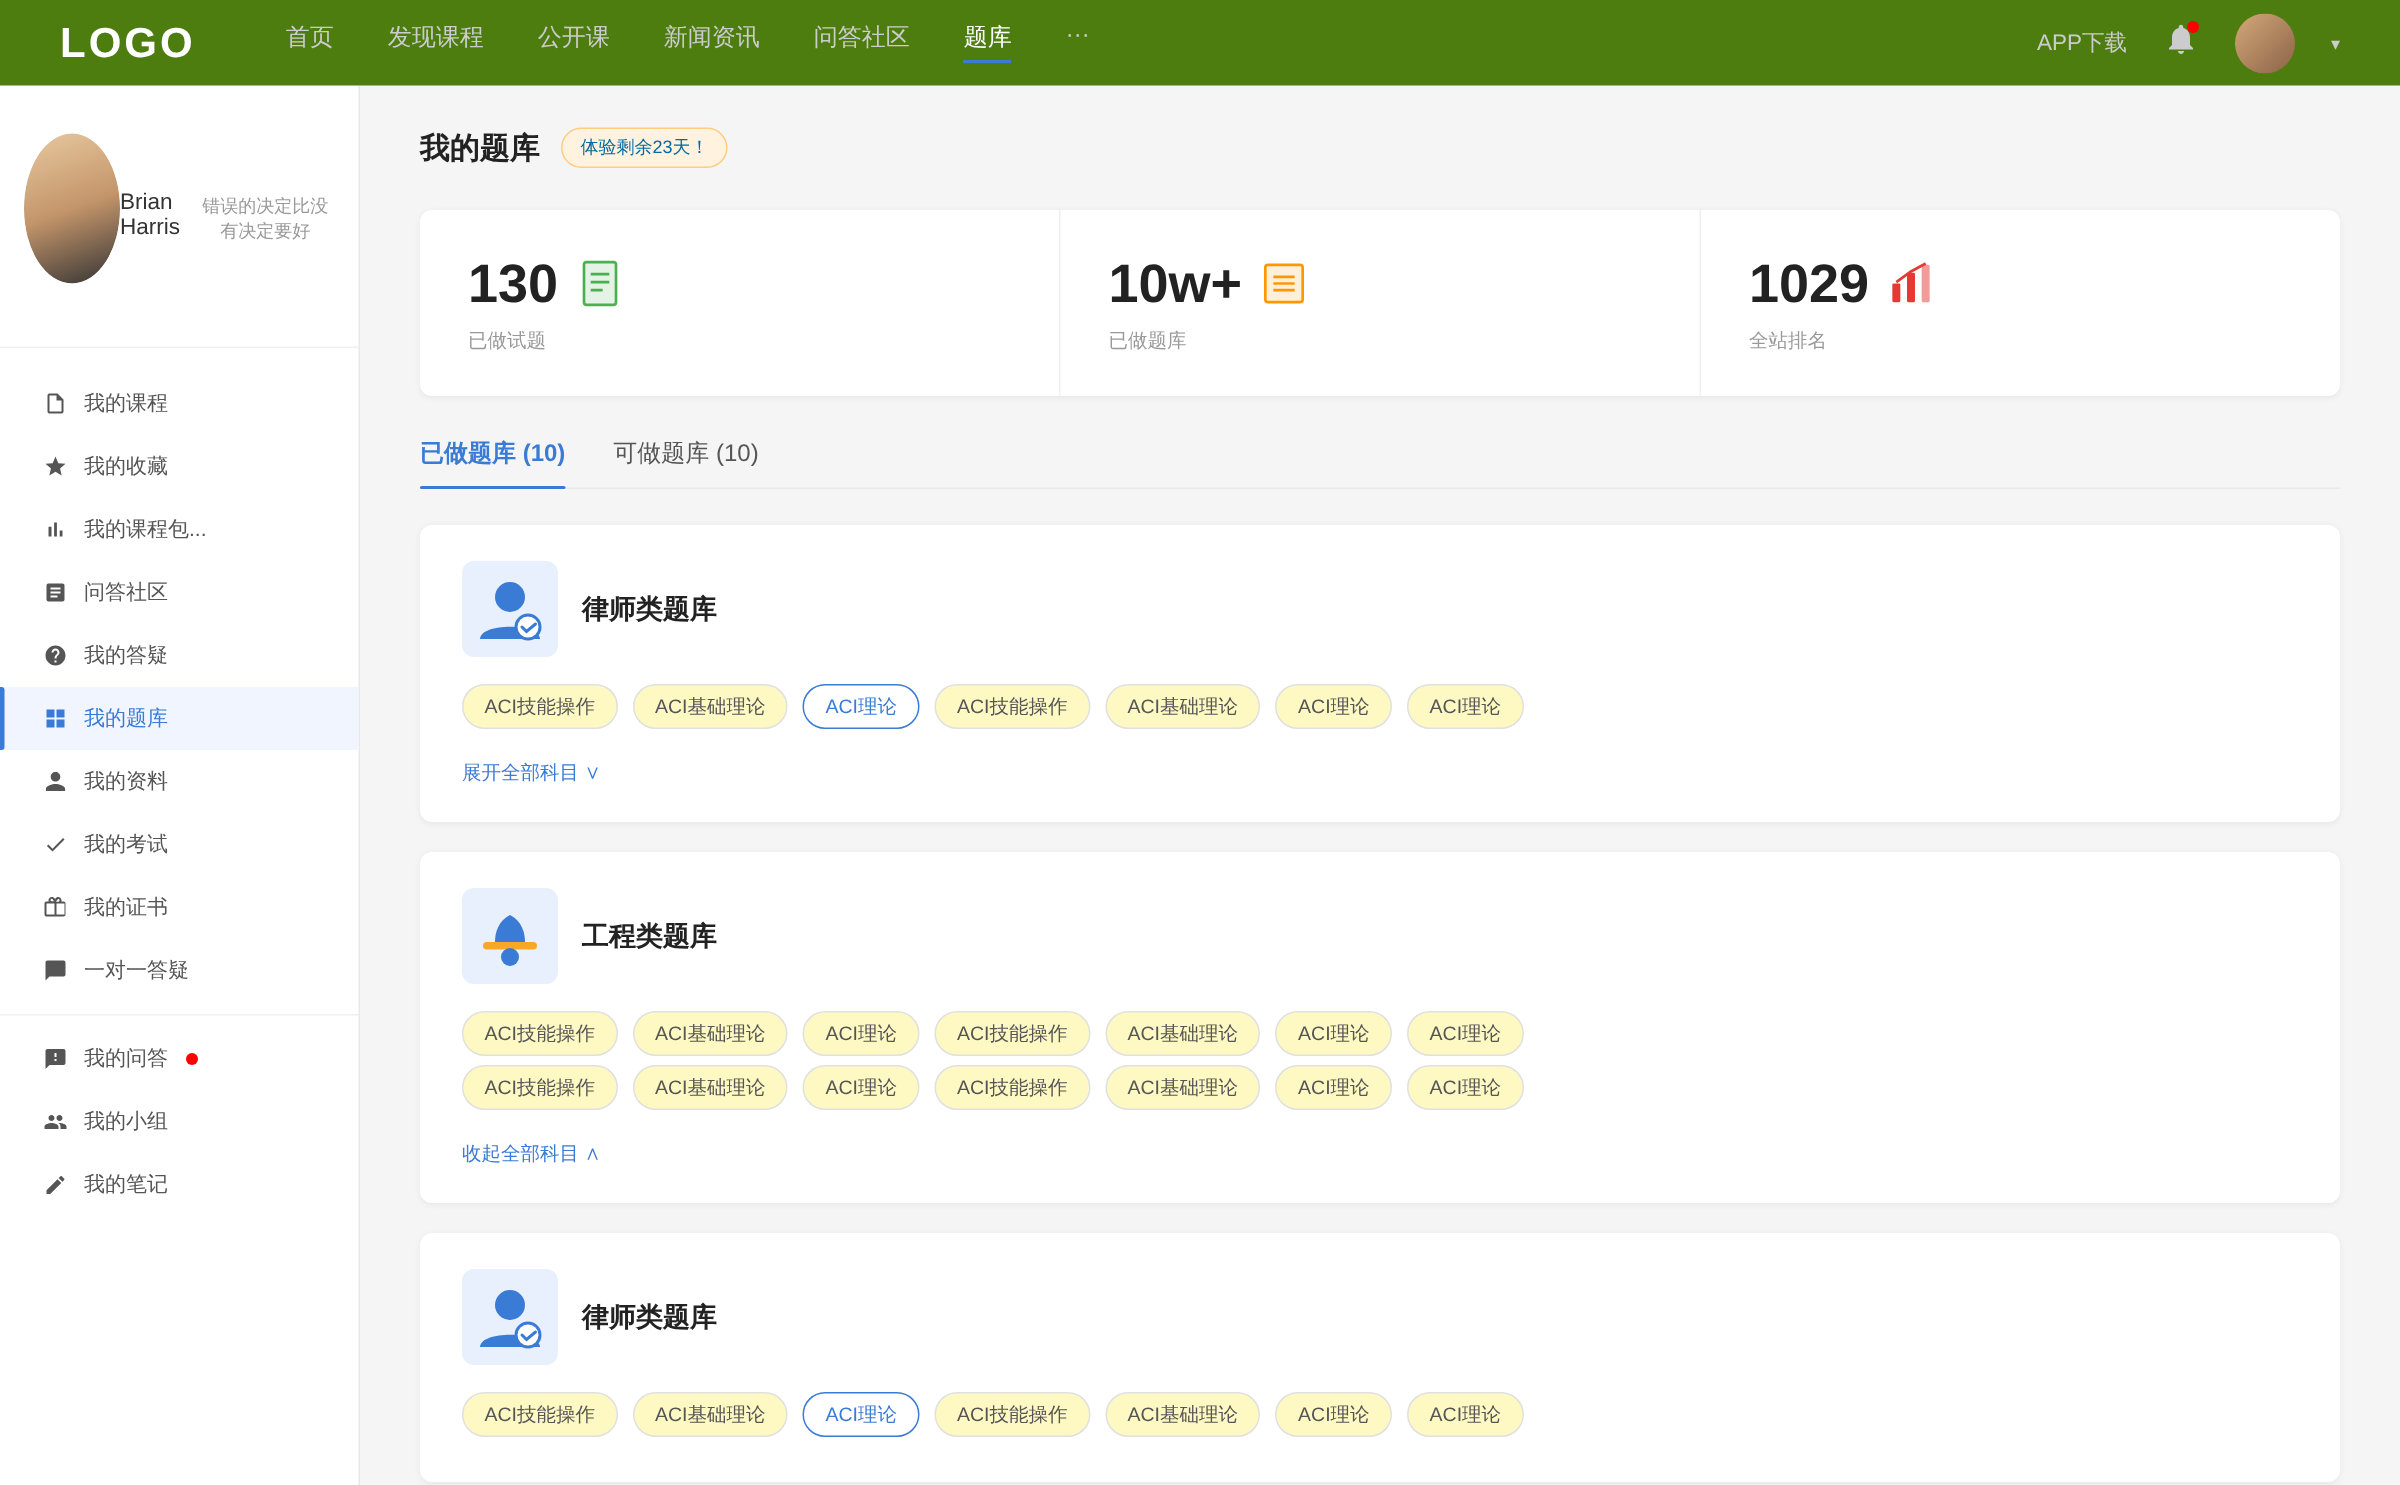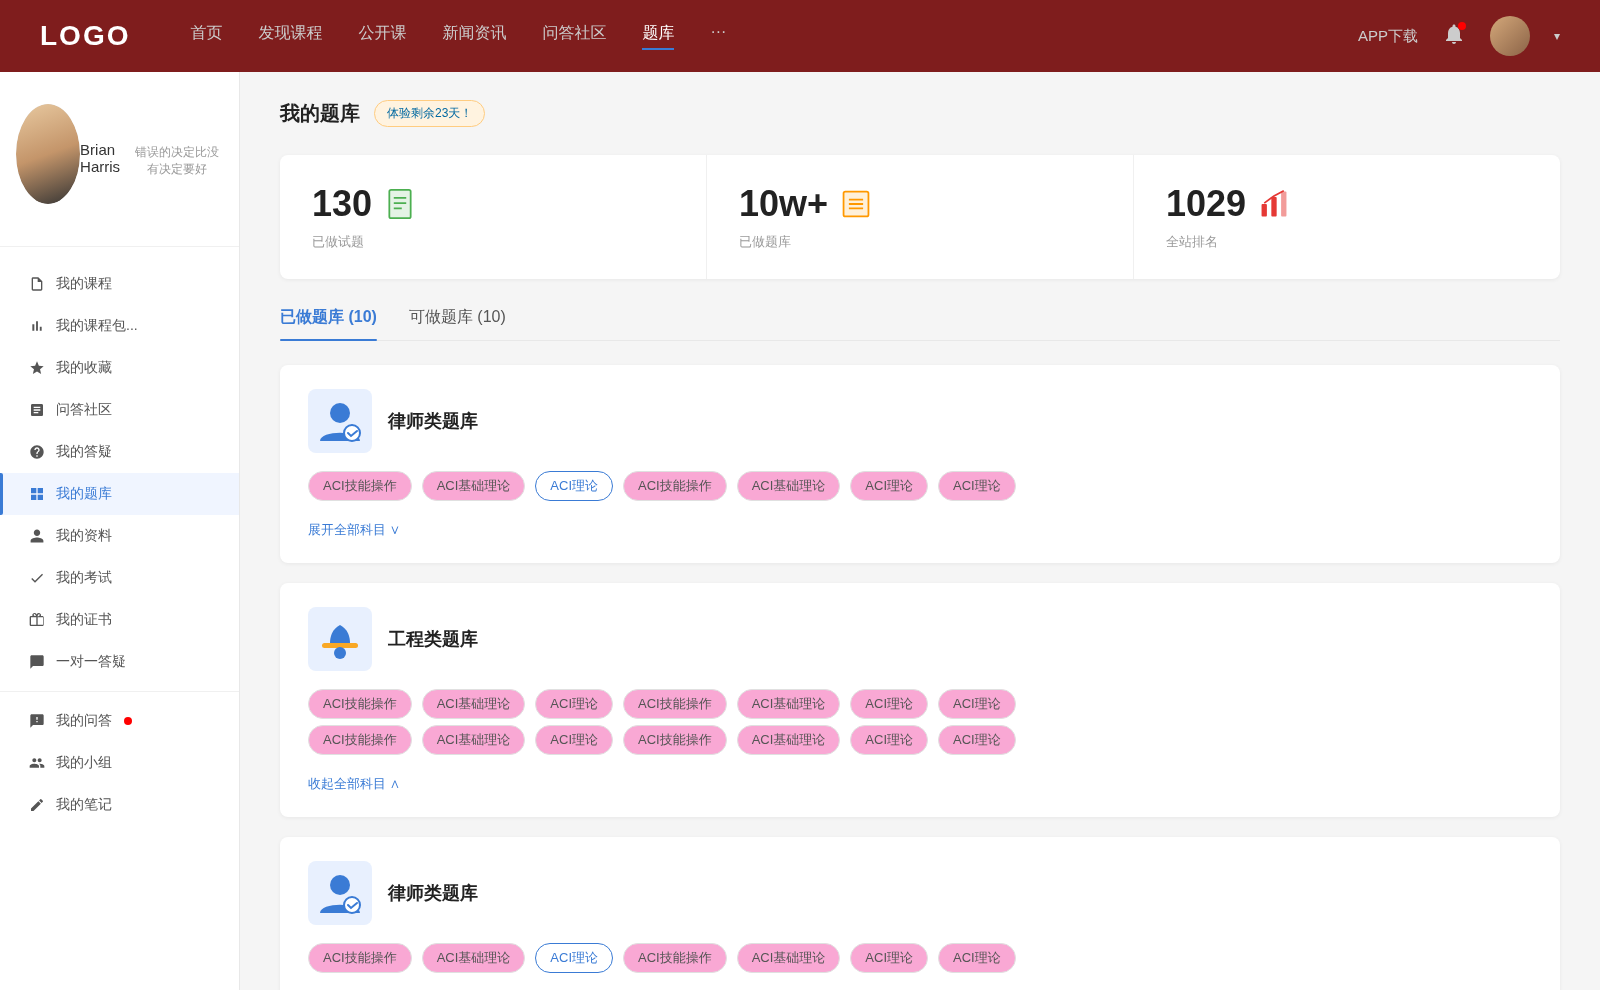--- a/index.html
+++ b/index.html
@@ -1,19 +1,19 @@
 <!DOCTYPE html>
 <html><head>
   <meta charset="utf-8">
   <style>
     * { margin: 0; padding: 0; box-sizing: border-box; }
     body { font-family: -apple-system, BlinkMacSystemFont, "PingFang SC", "Microsoft YaHei", sans-serif; background: #f5f5f5; width: 1600px; min-height: 990px; overflow-x: hidden; }
 
     
-    .navbar { background: #7f1d1d; height: 72px; display: flex; align-items: center; padding: 0 40px; position: relative; }
+    .navbar { background: #4d7c0f; height: 57px; display: flex; align-items: center; padding: 0 40px; position: relative; }
     .nav-logo { color: #fff; font-size: 28px; font-weight: bold; letter-spacing: 2px; margin-right: 60px; }
     .nav-links { display: flex; gap: 36px; flex: 1; }
     .nav-link { color: #ccc; font-size: 16px; cursor: pointer; text-decoration: none; padding-bottom: 4px; }
     .nav-link.active { color: #fff; border-bottom: 2px solid #3a7bd5; }
     .nav-right { display: flex; align-items: center; gap: 24px; margin-left: auto; }
     .nav-download { color: #ccc; font-size: 15px; cursor: pointer; }
     .nav-bell { position: relative; cursor: pointer; }
     .nav-bell svg { width: 24px; height: 24px; fill: #ccc; }
     .nav-bell-dot { position: absolute; top: 0; right: 0; width: 8px; height: 8px; background: #f00; border-radius: 50%; }
     .nav-avatar { width: 40px; height: 40px; border-radius: 50%; background: #888; overflow: hidden; cursor: pointer; display: flex; align-items: center; justify-content: center; }
@@ -59,21 +59,21 @@
     .tab-item { font-size: 16px; color: #555; cursor: pointer; padding-bottom: 12px; position: relative; }
     .tab-item.active { color: #3a7bd5; font-weight: 600; }
     .tab-item.active::after { content: ''; position: absolute; bottom: -1px; left: 0; right: 0; height: 2px; background: #3a7bd5; border-radius: 1px; }
 
     
     .bank-card { background: #fff; border-radius: 8px; margin-bottom: 20px; padding: 24px 28px; box-shadow: 0 1px 4px rgba(0,0,0,0.06); }
     .bank-card-header { display: flex; align-items: center; gap: 16px; margin-bottom: 18px; }
     .bank-icon { width: 64px; height: 64px; background: #e8f0fe; border-radius: 8px; display: flex; align-items: center; justify-content: center; flex-shrink: 0; }
     .bank-title { font-size: 18px; font-weight: 600; color: #222; }
     .tags-row { display: flex; flex-wrap: wrap; gap: 10px; margin-bottom: 6px; }
-    .tag { padding: 5px 14px; border-radius: 20px; font-size: 13px; cursor: pointer; border: 1px solid #e0e0e0; color: #555; background: #f9a8d4; }
+    .tag { padding: 5px 14px; border-radius: 20px; font-size: 13px; cursor: pointer; border: 1px solid #e0e0e0; color: #555; background: #fef9c3; }
     .tag.active { border-color: #3a7bd5; color: #3a7bd5; background: #fff; }
     .expand-btn { display: flex; justify-content: flex-start; margin-top: 20px; }
     .expand-link { font-size: 13px; color: #3a7bd5; cursor: pointer; }
     .collapse-link { font-size: 13px; color: #3a7bd5; cursor: pointer; }
   </style>
 </head>
 <body>
 
 <nav class="navbar">
   <span class="nav-logo">LOGO</span>
@@ -119,33 +119,33 @@
           <svg viewBox="0 0 24 24">
               <path d="M14 2H6c-1.1 0-2 .9-2 2v16c0 1.1.9 2 2 2h12c1.1 0 2-.9 2-2V8l-6-6zm4 18H6V4h7v5h5v11z"></path>
             </svg>
         </span>
         <span>我的课程</span>
       </div>
 
       <div class="sidebar-item">
         <span class="sidebar-icon">
           <svg viewBox="0 0 24 24">
+              <path d="M12 17.27L18.18 21l-1.64-7.03L22 9.24l-7.19-.61L12 2 9.19 8.63 2 9.24l5.46 4.73L5.82 21z"></path>
+            </svg>
+        </span>
+        <span>我的收藏</span>
+      </div>
+
+      <div class="sidebar-item">
+        <span class="sidebar-icon">
+          <svg viewBox="0 0 24 24">
               <path d="M5 9.2h3V19H5zM10.6 5h2.8v14h-2.8zm5.6 8H19v6h-2.8z"></path>
             </svg>
         </span>
         <span>我的课程包...</span>
-      </div>
-
-      <div class="sidebar-item">
-        <span class="sidebar-icon">
-          <svg viewBox="0 0 24 24">
-              <path d="M12 17.27L18.18 21l-1.64-7.03L22 9.24l-7.19-.61L12 2 9.19 8.63 2 9.24l5.46 4.73L5.82 21z"></path>
-            </svg>
-        </span>
-        <span>我的收藏</span>
       </div>
 
       <div class="sidebar-item">
         <span class="sidebar-icon">
           <svg viewBox="0 0 24 24">
               <path d="M19 3H5c-1.1 0-2 .9-2 2v14c0 1.1.9 2 2 2h14c1.1 0 2-.9 2-2V5c0-1.1-.9-2-2-2zm-5 14H7v-2h7v2zm3-4H7v-2h10v2zm0-4H7V7h10v2z"></path>
             </svg>
         </span>
         <span>问答社区</span>
       </div>

